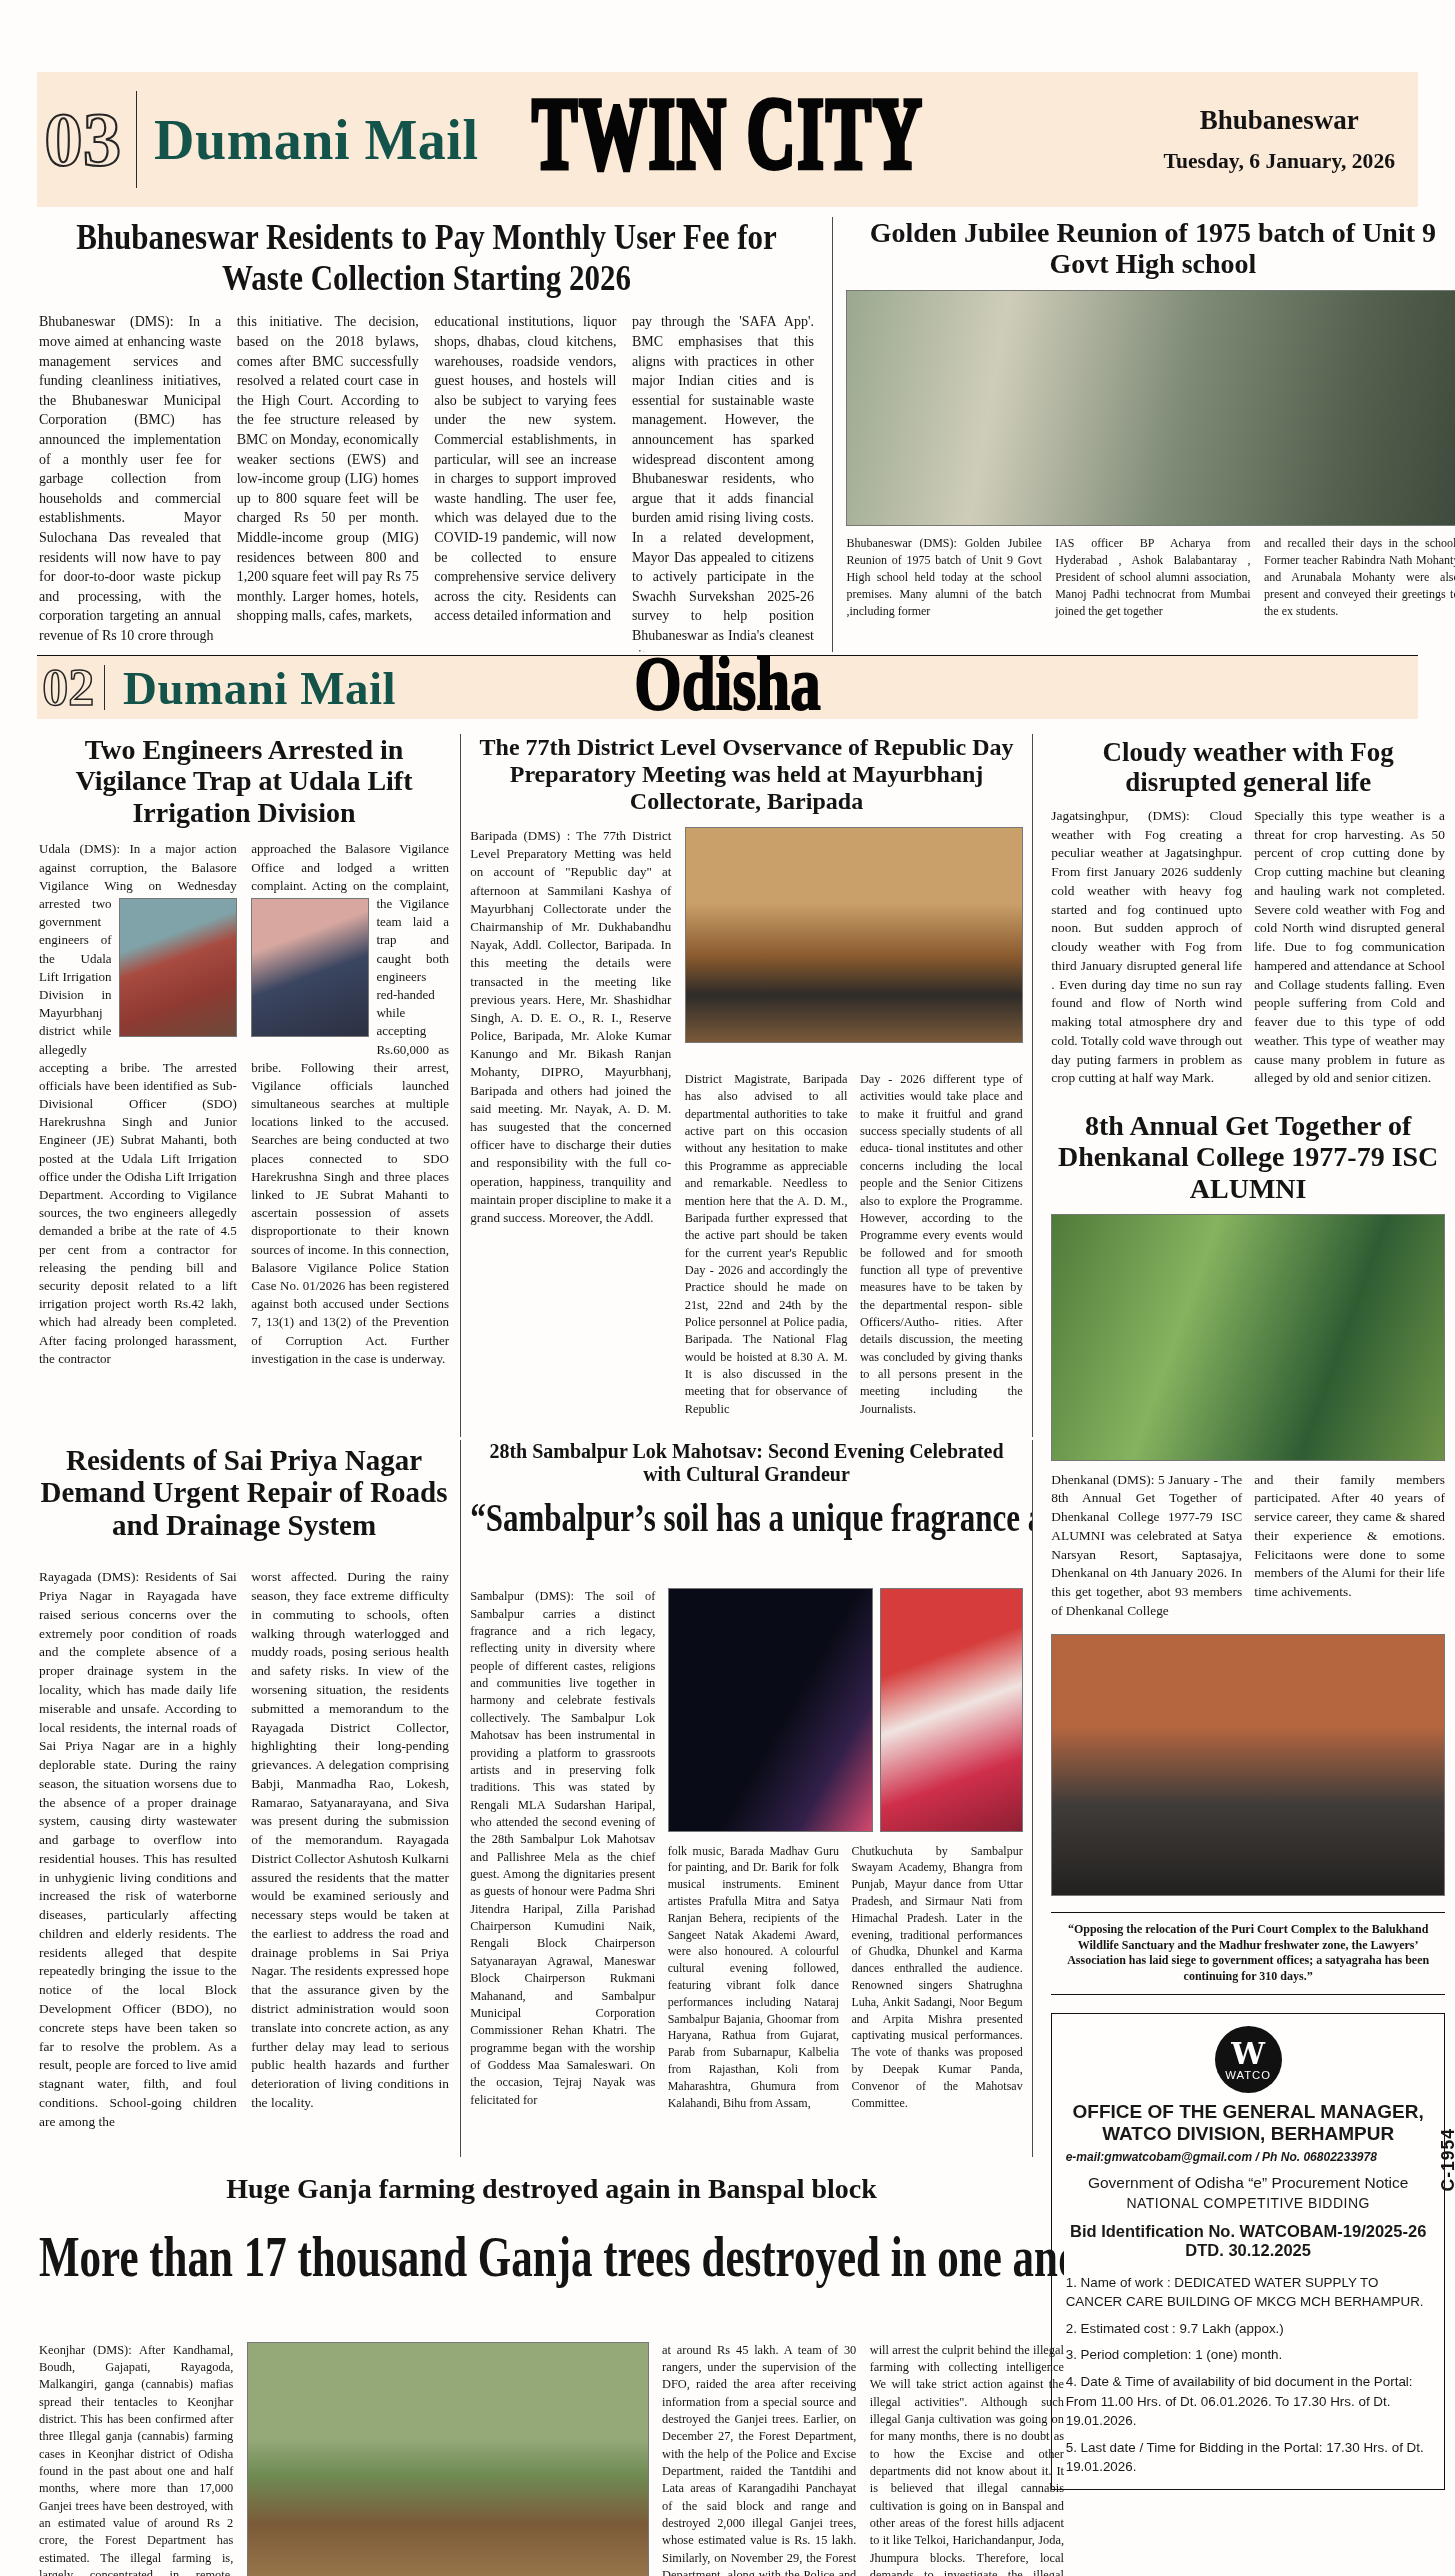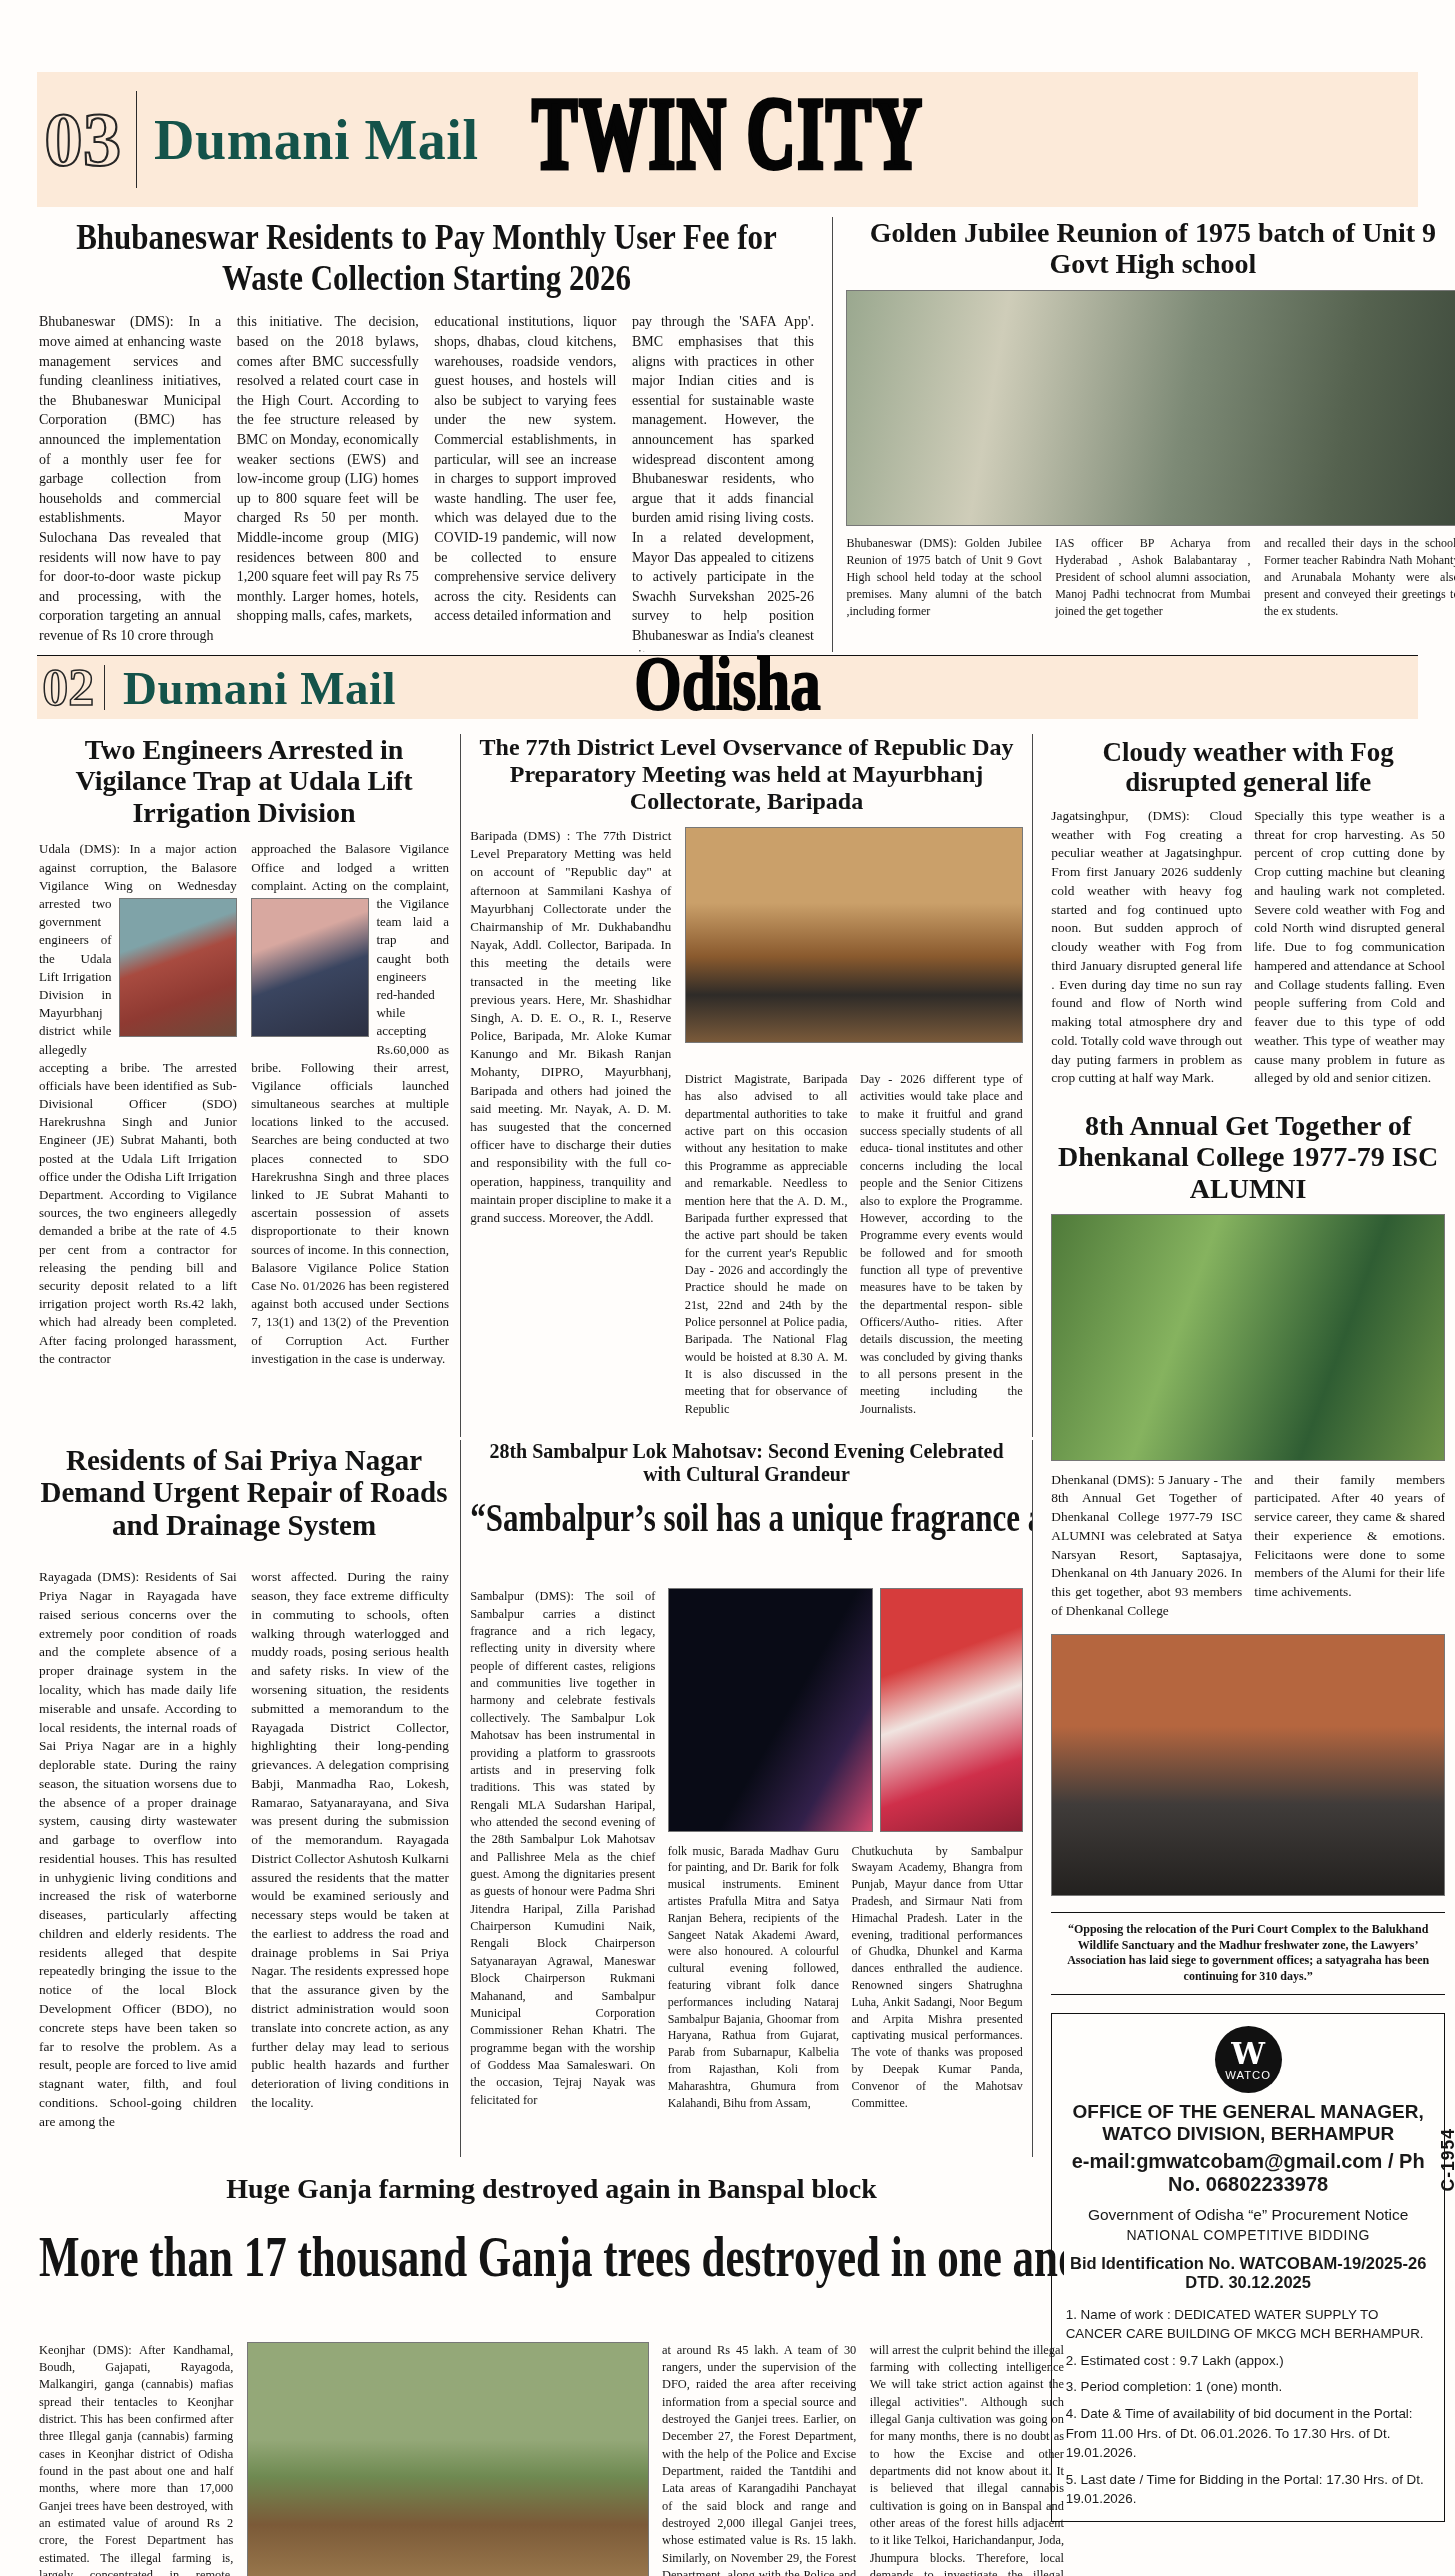--- a/index.html
+++ b/index.html
@@ -82,21 +82,21 @@
   #quote{margin-top:15.5px;padding:9.3px 3.1px;border-top:1.5px solid #111;border-bottom:1.5px solid #111;
          font-size:12px;font-weight:700;text-align:center;line-height:1.32;}
   
   .notice{margin-top:17.5px;border:1.5px solid #111;padding:12.4px 13.4px;background:#fffefc;
           font-family:"Liberation Sans",sans-serif;color:#191919;}
   .watco-logo{width:67px;height:67px;border-radius:50%;background:#111;color:#fff;margin:0 auto;
               display:flex;flex-direction:column;align-items:center;justify-content:center;}
   .watco-logo .wglyph{font-size:30px;font-weight:700;line-height:1;font-family:"DejaVu Serif",serif;}
   .watco-logo .wname{font-size:11.3px;letter-spacing:1px;}
   .n-title{font-size:19px;font-weight:700;text-align:center;margin-top:7.2px;}
-  .n-contact{font-size:20px;font-weight:700;text-align:center;margin-top:5.2px;}
+  .n-contact{font-size:12px;font-weight:700;font-style:italic;text-align:left;margin-top:5.2px;}
   .n-gov{font-size:15.5px;text-align:center;margin-top:10.3px;}
   .n-ncb{font-size:14px;text-align:center;margin-top:3.1px;letter-spacing:0.5px;}
   .n-bid{font-size:16.5px;font-weight:700;text-align:center;margin-top:11.3px;}
   .n-items{margin-top:12.4px;}
   .n-item{font-size:13.4px;line-height:1.45;margin-top:7.2px;}
   
   #sai{left:39px;top:1444px;width:410px;height:714px;overflow:hidden;}
   #sai .hl{font-size:29px;}
   #sai .cols{gap:14.4px;margin-top:27px;}
   #sai .col{font-size:13.4px;}
@@ -131,20 +131,24 @@
 <body>
 
 <div id="paper">
 
   <div class="band" style="left:37px;top:72px;width:1381px;height:135px;">
     <div class="numwrap">
       <span class="pagenum">03</span>
     </div>
     <span class="brand big">Dumani Mail</span>
     <span class="mast1">TWIN CITY</span>
+    <div class="b1right">
+      <div class="b1city">Bhubaneswar</div>
+      <div class="b1date">Tuesday, 6 January, 2026</div>
+    </div>
   </div>
 
   <div id="waste" class="abs">
     <div class="hl">Bhubaneswar Residents to Pay Monthly User Fee for Waste Collection Starting 2026</div>
     <div class="cols bodytxt">
       <div class="col">Bhubaneswar (DMS): In a move aimed at enhancing waste management services and funding cleanliness initiatives, the Bhubaneswar Municipal Corporation (BMC) has announced the implementation of a monthly user fee for garbage collection from households and commercial establishments. Mayor Sulochana Das revealed that residents will now have to pay for door-to-door waste pickup and processing, with the corporation targeting an annual revenue of Rs 10 crore through</div>
       <div class="col">this initiative. The decision, based on the 2018 bylaws, comes after BMC successfully resolved a related court case in the High Court. According to the fee structure released by BMC on Monday, economically weaker sections (EWS) and low-income group (LIG) homes up to 800 square feet will be charged Rs 50 per month. Middle-income group (MIG) residences between 800 and 1,200 square feet will pay Rs 75 monthly. Larger homes, hotels, shopping malls, cafes, markets,</div>
       <div class="col">educational institutions, liquor shops, dhabas, cloud kitchens, warehouses, roadside vendors, guest houses, and hostels will also be subject to varying fees under the new system. Commercial establishments, in particular, will see an increase in charges to support improved waste handling. The user fee, which was delayed due to the COVID-19 pandemic, will now be collected to ensure comprehensive service delivery across the city. Residents can access detailed information and</div>
       <div class="col">pay through the 'SAFA App'. BMC emphasises that this aligns with practices in other major Indian cities and is essential for sustainable waste management. However, the announcement has sparked widespread discontent among Bhubaneswar residents, who argue that it adds financial burden amid rising living costs. In a related development, Mayor Das appealed to citizens to actively participate in the Swachh Survekshan 2025-26 survey to help position Bhubaneswar as India's cleanest city.</div>
     </div>

